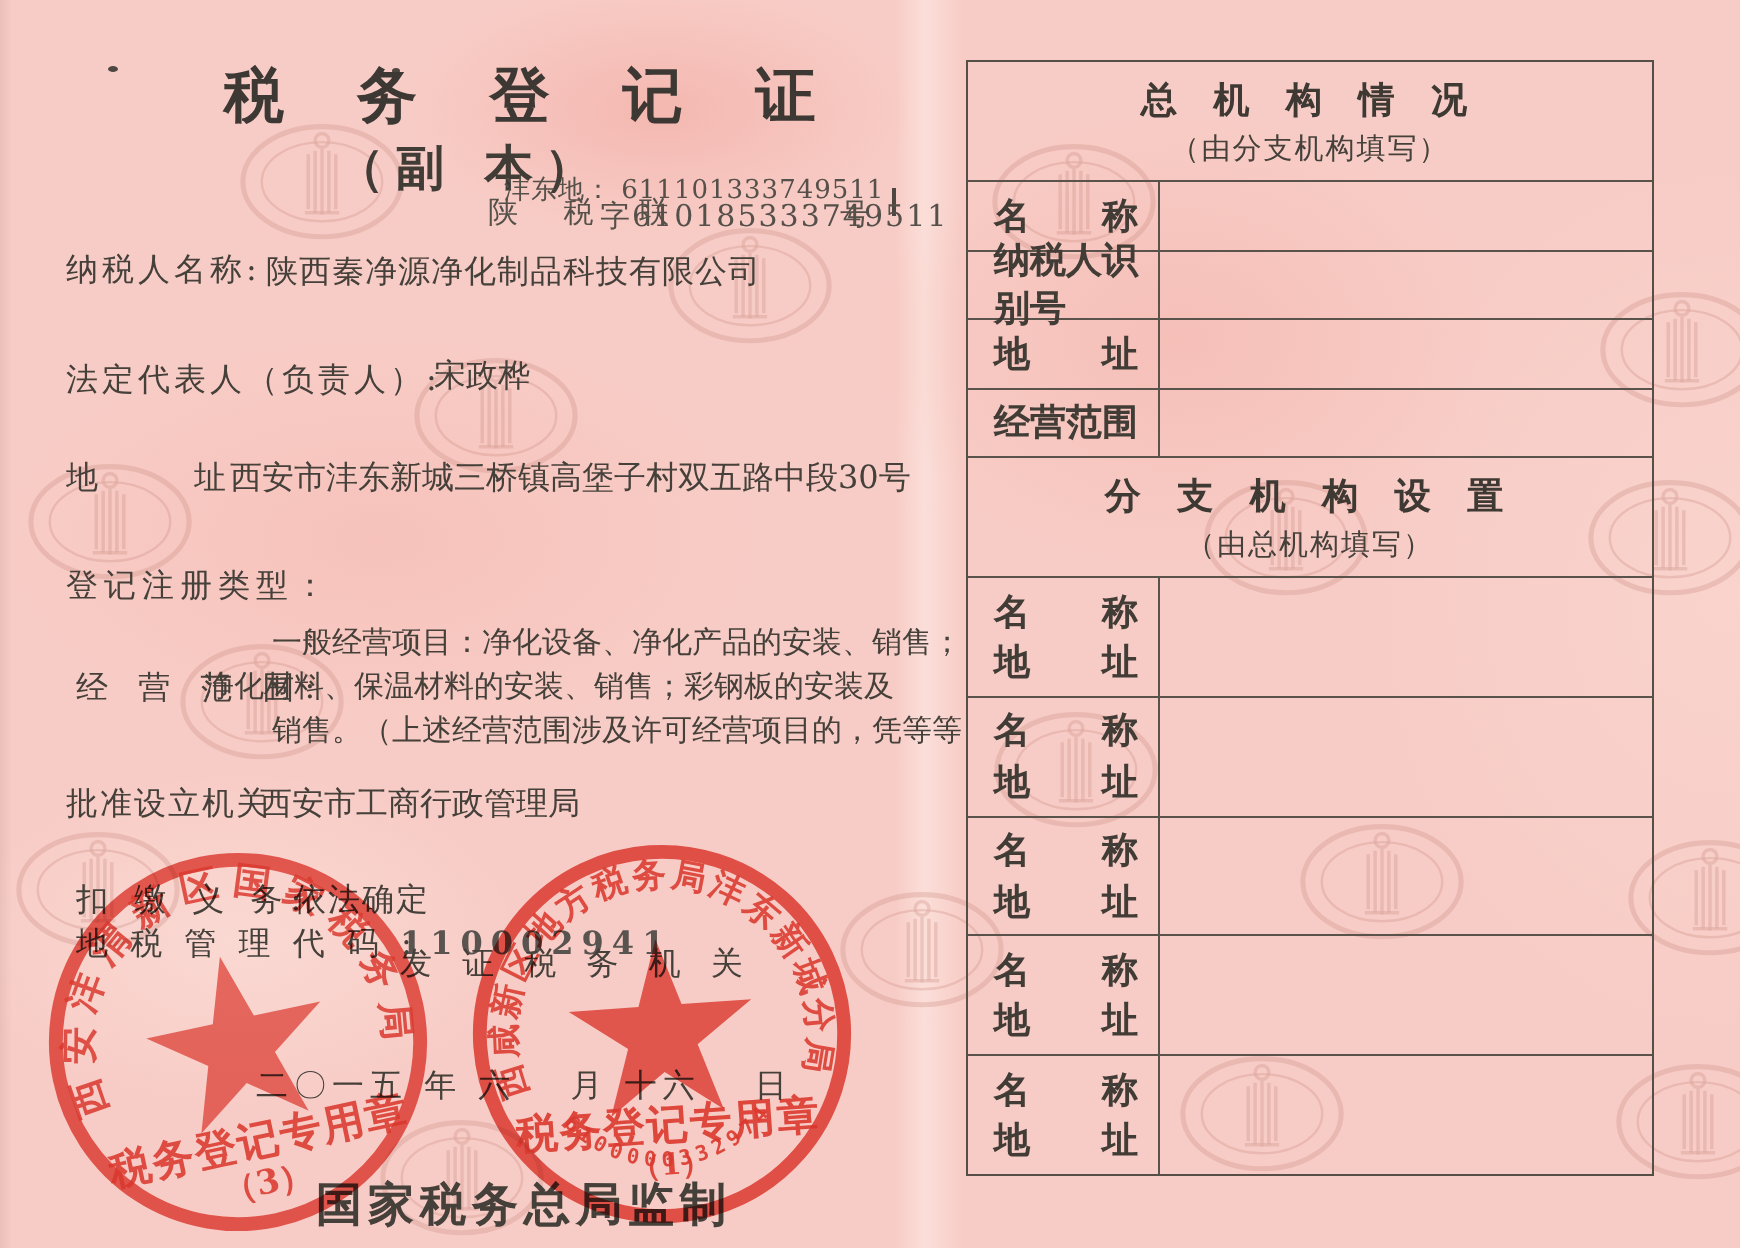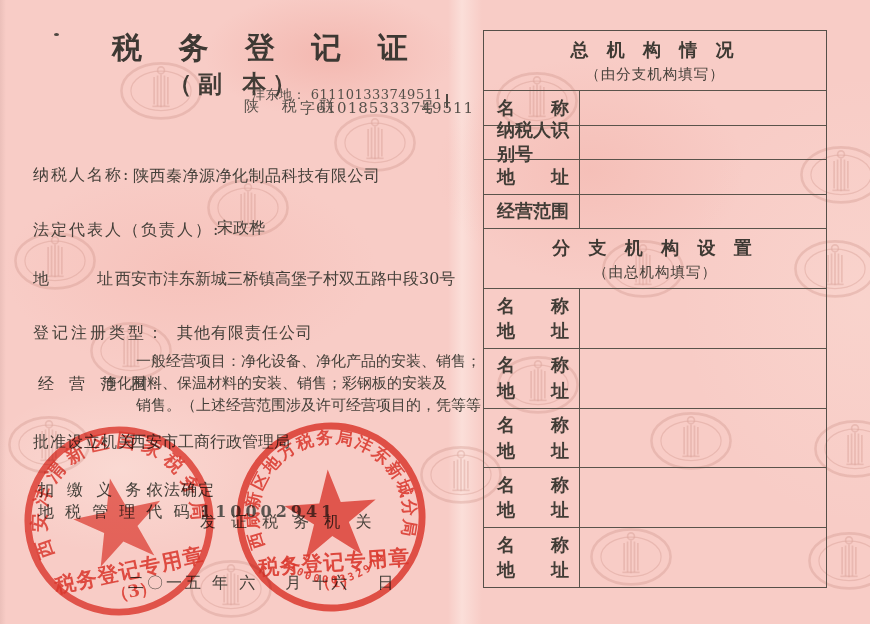--- a/index.html
+++ b/index.html
@@ -15,21 +15,21 @@
       radial-gradient(ellipse 240px 300px at 862px 300px, rgba(251,224,216,.35), transparent 75%),
       linear-gradient(90deg, rgba(120,80,75,.10) 0px, rgba(120,80,75,0) 6px),
       linear-gradient(90deg, transparent 448px, rgba(255,245,240,.45) 462px, transparent 482px);
   }
   .abs{position:absolute; white-space:nowrap;}
   .faded{color:#8f8d89;}
   
   .title{font-size:30px; font-weight:bold; letter-spacing:13px; color:#3d3833;}
   .subtitle{font-size:24px; font-weight:bold; letter-spacing:6px; color:#423c36;}
   .serial{font-size:15px; color:#55504a;}
-  .field{font-size:16px; color:#45403a;margin-top:40px;}
+  .field{font-size:16px; color:#45403a;}
   .small{font-size:15px;}
   
   .cert-table{
     position:absolute; left:483px; top:30px; width:344px; height:558px;
     border:1.7px solid #564f48; box-sizing:border-box;
     display:flex; flex-direction:column;
   }
   .trow{display:flex; box-sizing:border-box; border-bottom:1.4px solid #5a534b;}
   .trow:last-child{border-bottom:none;}
   .th-cell{flex-direction:column; align-items:center; justify-content:center; display:flex;}
@@ -134,21 +134,20 @@
   <div class="abs field" style="left:133px;top:126px;letter-spacing:.5px">陕西秦净源净化制品科技有限公司</div>
 
   <div class="abs field" style="left:33px;top:180px;letter-spacing:2px">法定代表人（负责人）:</div>
   <div class="abs field" style="left:217px;top:178px">宋政桦</div>
 
   <div class="abs field" style="left:33px;top:229px">地</div>
   <div class="abs field" style="left:97px;top:229px">址</div>
   <div class="abs field" style="left:115px;top:229px">西安市沣东新城三桥镇高堡子村双五路中段30号</div>
 
   <div class="abs field" style="left:33px;top:283px;letter-spacing:3px">登记注册类型：</div>
-  <div class="abs field" style="left:177px;top:283px;letter-spacing:1px">其他有限责任公司</div>
 
   <div class="abs field" style="left:38px;top:334px;letter-spacing:5px">经 营 范 围:</div>
   <div class="abs field small" style="left:136px;top:312px">一般经营项目：净化设备、净化产品的安装、销售；</div>
   <div class="abs field small" style="left:102px;top:334px">净化材料、保温材料的安装、销售；彩钢板的安装及</div>
   <div class="abs field small" style="left:136px;top:356px">销售。（上述经营范围涉及许可经营项目的，凭等等</div>
 
   <div class="abs field" style="left:33px;top:392px;letter-spacing:1px">批准设立机关</div>
   <div class="abs field" style="left:130px;top:392px">西安市工商行政管理局</div>
 
   <div class="abs field" style="left:38px;top:440px;letter-spacing:4px">扣 缴 义 务:</div>

